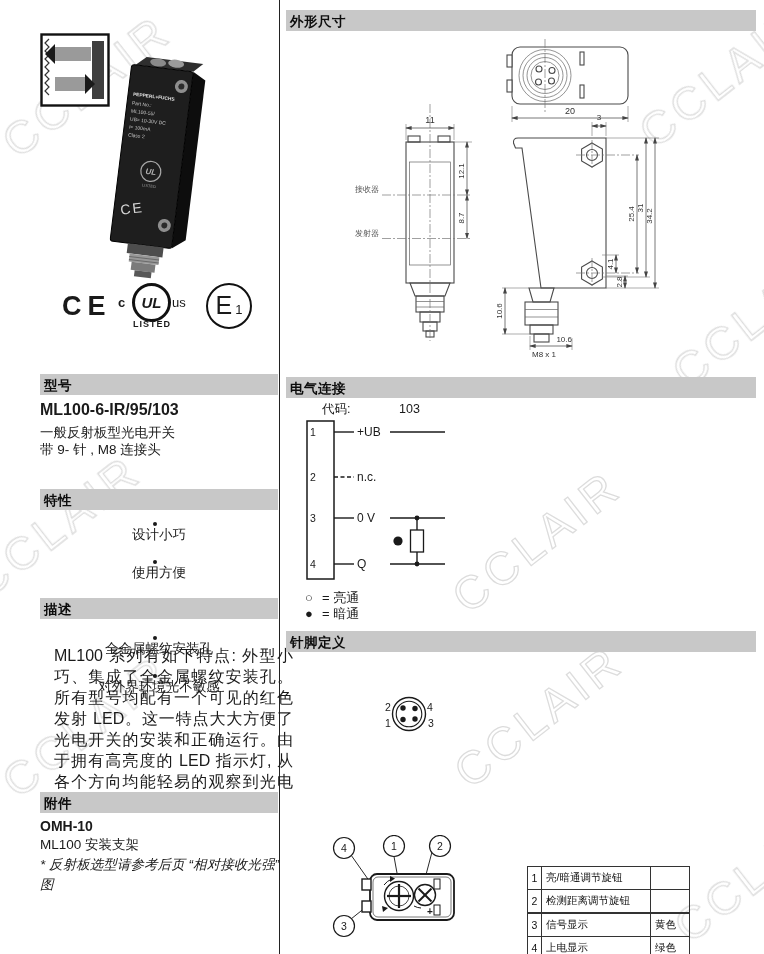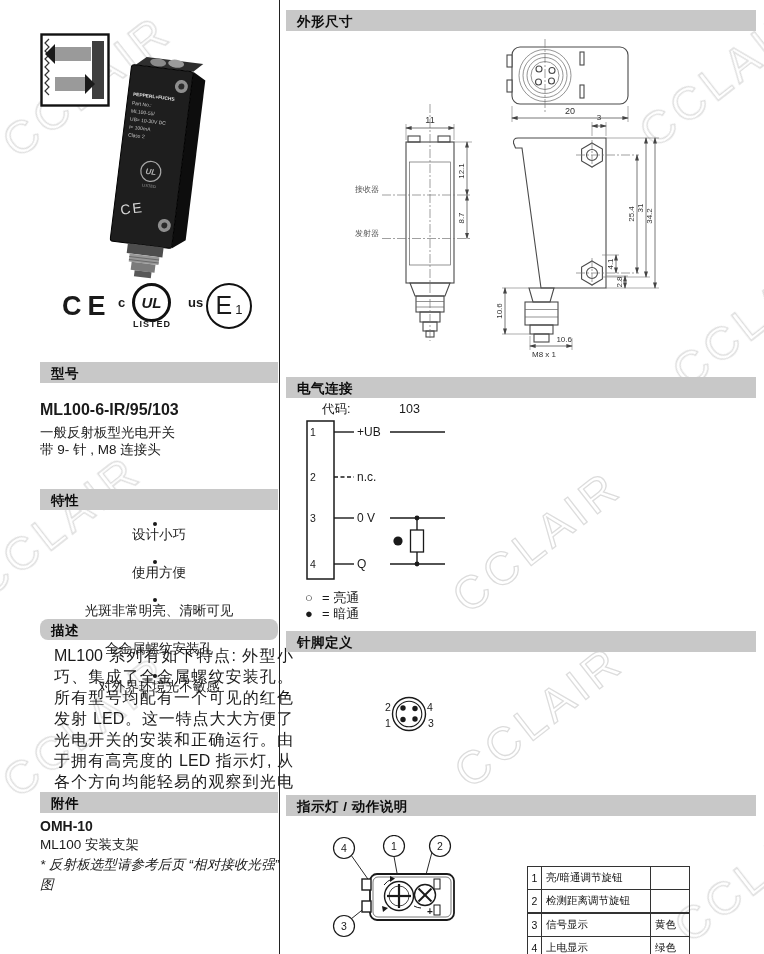--- a/index.html
+++ b/index.html
@@ -1,36 +1,36 @@
 <!DOCTYPE html>
 <html><head>
 <meta charset="utf-8">
 <style>
   html,body{margin:0;padding:0;background:#e8e8e8;}
   .page{position:relative;width:764px;height:954px;background:#ffffff;overflow:hidden;
         font-family:"Liberation Sans","DejaVu Sans",sans-serif;color:#1a1a1a;}
   .abs{position:absolute;}
   .hdr{position:absolute;box-sizing:border-box;height:21px;background:#c8c8c8;
-       font-size:13.5px;font-weight:bold;color:#0d0d0d;padding:3px 0 0 11px;letter-spacing:.5px;}
+       font-size:13.5px;font-weight:bold;color:#0d0d0d;padding:3px 0 0 4px;letter-spacing:.5px;}
   .hdr-l{left:40px;width:238px;}
   .hdr-r{left:286px;width:470px;}
   .divider{position:absolute;left:279px;top:0;width:1px;height:954px;background:#222;}
   .modelname{position:absolute;left:40px;top:401px;font-size:16px;font-weight:bold;}
   .bodytext{font-size:13.5px;line-height:17px;}
   .para{position:absolute;left:54px;top:645px;width:239px;font-size:16px;line-height:21px;text-align:justify;}
   .feat{position:absolute;left:40px;top:515px;width:238px;}
   .feat-item{display:flex;align-items:center;margin-bottom:9px;font-size:13.5px;line-height:18px;flex-direction:column;}
   .feat-dot{flex:0 0 auto;width:4px;height:4px;border-radius:50%;background:#1a1a1a;margin:7px 14px 0 6px;}
   .note{position:absolute;left:40px;top:855px;width:239px;font-size:13.5px;line-height:20px;text-align:justify;font-style:italic;}
   .ce-mark{position:absolute;left:62px;top:291px;font-size:27px;font-weight:bold;letter-spacing:6px;}
   .ul-wrap{position:absolute;left:110px;top:283px;width:80px;height:45px;}
   .ul-circle{position:absolute;left:22px;top:0;width:33px;height:33px;border:3px solid #111;border-radius:50%;
              display:flex;align-items:center;justify-content:center;font-weight:bold;font-size:15px;font-style:italic;}
   .ul-c{position:absolute;left:8px;top:12px;font-size:13px;font-weight:bold;}
-  .ul-us{position:absolute;left:62px;top:12px;font-size:13px;font-weight:bold;padding-left:16px;}
+  .ul-us{position:absolute;left:62px;top:12px;font-size:13px;font-weight:normal;}
   .ul-listed{position:absolute;left:14px;top:36px;width:56px;text-align:center;font-size:9px;font-weight:bold;letter-spacing:1px;}
   .e1-circle{position:absolute;left:206px;top:283px;width:42px;height:42px;border:2.5px solid #111;border-radius:50%;
              display:flex;align-items:baseline;justify-content:center;}
   .e1-e{font-size:25px;line-height:40px;}
   .e1-n{font-size:13px;margin-left:3px;}
   .itable{position:absolute;left:527px;top:866px;border-collapse:collapse;font-size:10.5px;color:#111;}
   .itable td{border:1px solid #333;height:13px;padding:4px 4px;white-space:nowrap;}
   .itable .cn{width:9px;text-align:center;padding:0 2px;}
   .itable .cl2{width:100px;}
   .itable .cc{width:30px;}
@@ -113,21 +113,21 @@
         <span>UL</span>
       </div>
     <div class="ul-us">us</div>
     <div class="ul-listed">LISTED</div>
   </div>
   <div class="e1-circle">
     <span class="e1-e">E</span>
     <span class="e1-n">1</span>
   </div>
 
-  <div class="hdr hdr-l" style="top:362px;">型号</div>
+  <div class="hdr hdr-l" style="top:374px;">型号</div>
   <div class="modelname">ML100-6-IR/95/103</div>
   <div class="abs bodytext" style="left:40px;top:424px;">一般反射板型光电开关</div>
   <div class="abs bodytext" style="left:40px;top:441px;">带 9- 针 , M8 连接头</div>
 
   <div class="hdr hdr-l" style="top:489px;">特性</div>
   <div class="feat">
     <div class="feat-item">
         <span class="feat-dot"></span>
         <span>设计小巧</span>
       </div>
@@ -142,21 +142,21 @@
     <div class="feat-item">
         <span class="feat-dot"></span>
         <span>全金属螺纹安装孔</span>
       </div>
     <div class="feat-item">
         <span class="feat-dot"></span>
         <span>对外界环境光不敏感</span>
       </div>
   </div>
 
-  <div class="hdr hdr-l" style="top:619px;border-radius:8px;">描述</div>
+  <div class="hdr hdr-l" style="top:598px;">描述</div>
   <div class="para">ML100 系列有如下特点: 外型小巧、集成了全金属螺纹安装孔。所有型号均配有一个可见的红色发射 LED。这一特点大大方便了光电开关的安装和正确运行。由于拥有高亮度的 LED 指示灯, 从各个方向均能轻易的观察到光电开关的开关状态。</div>
 
   <div class="hdr hdr-l" style="top:792px;">附件</div>
   <div class="abs" style="left:40px;top:818px;font-size:14px;font-weight:bold;">OMH-10</div>
   <div class="abs bodytext" style="left:40px;top:836px;">ML100 安装支架</div>
   <div class="note">* 反射板选型请参考后页 “相对接收光强” 图</div>
 
   <div class="hdr hdr-r" style="top:10px;">外形尺寸</div>
 
   <svg class="abs" style="left:286px;top:36px;" width="470" height="340" viewBox="0 0 470 340">
@@ -319,21 +319,20 @@
     <circle cx="25" cy="31.5" r="2.7" fill="#1a1a1a"></circle>
     <circle cx="37" cy="31" r="2.7" fill="#1a1a1a"></circle>
     <g font-size="10.5" fill="#1a1a1a" text-anchor="middle">
       <text x="10" y="23">2</text>
       <text x="52" y="23">4</text>
       <text x="10" y="39">1</text>
       <text x="53" y="39">3</text>
     </g>
   </svg>
 
-  <div class="hdr hdr-r" style="top:795px;">指示灯 / 动作说明</div>
 
   <svg class="abs" style="left:326px;top:835px;" width="210" height="115" viewBox="0 0 210 115">
     <g stroke="#2a2a2a" stroke-width="1" fill="none">
       <line x1="25" y1="20" x2="44" y2="47"></line>
       <line x1="68" y1="21.5" x2="73" y2="49"></line>
       <line x1="106" y1="17" x2="97" y2="51"></line>
       <line x1="25" y1="84" x2="40" y2="72"></line>
     </g>
     <g>
       <circle cx="18" cy="13" r="10.5" fill="#fff" stroke="#1a1a1a" stroke-width="1.2"></circle>

